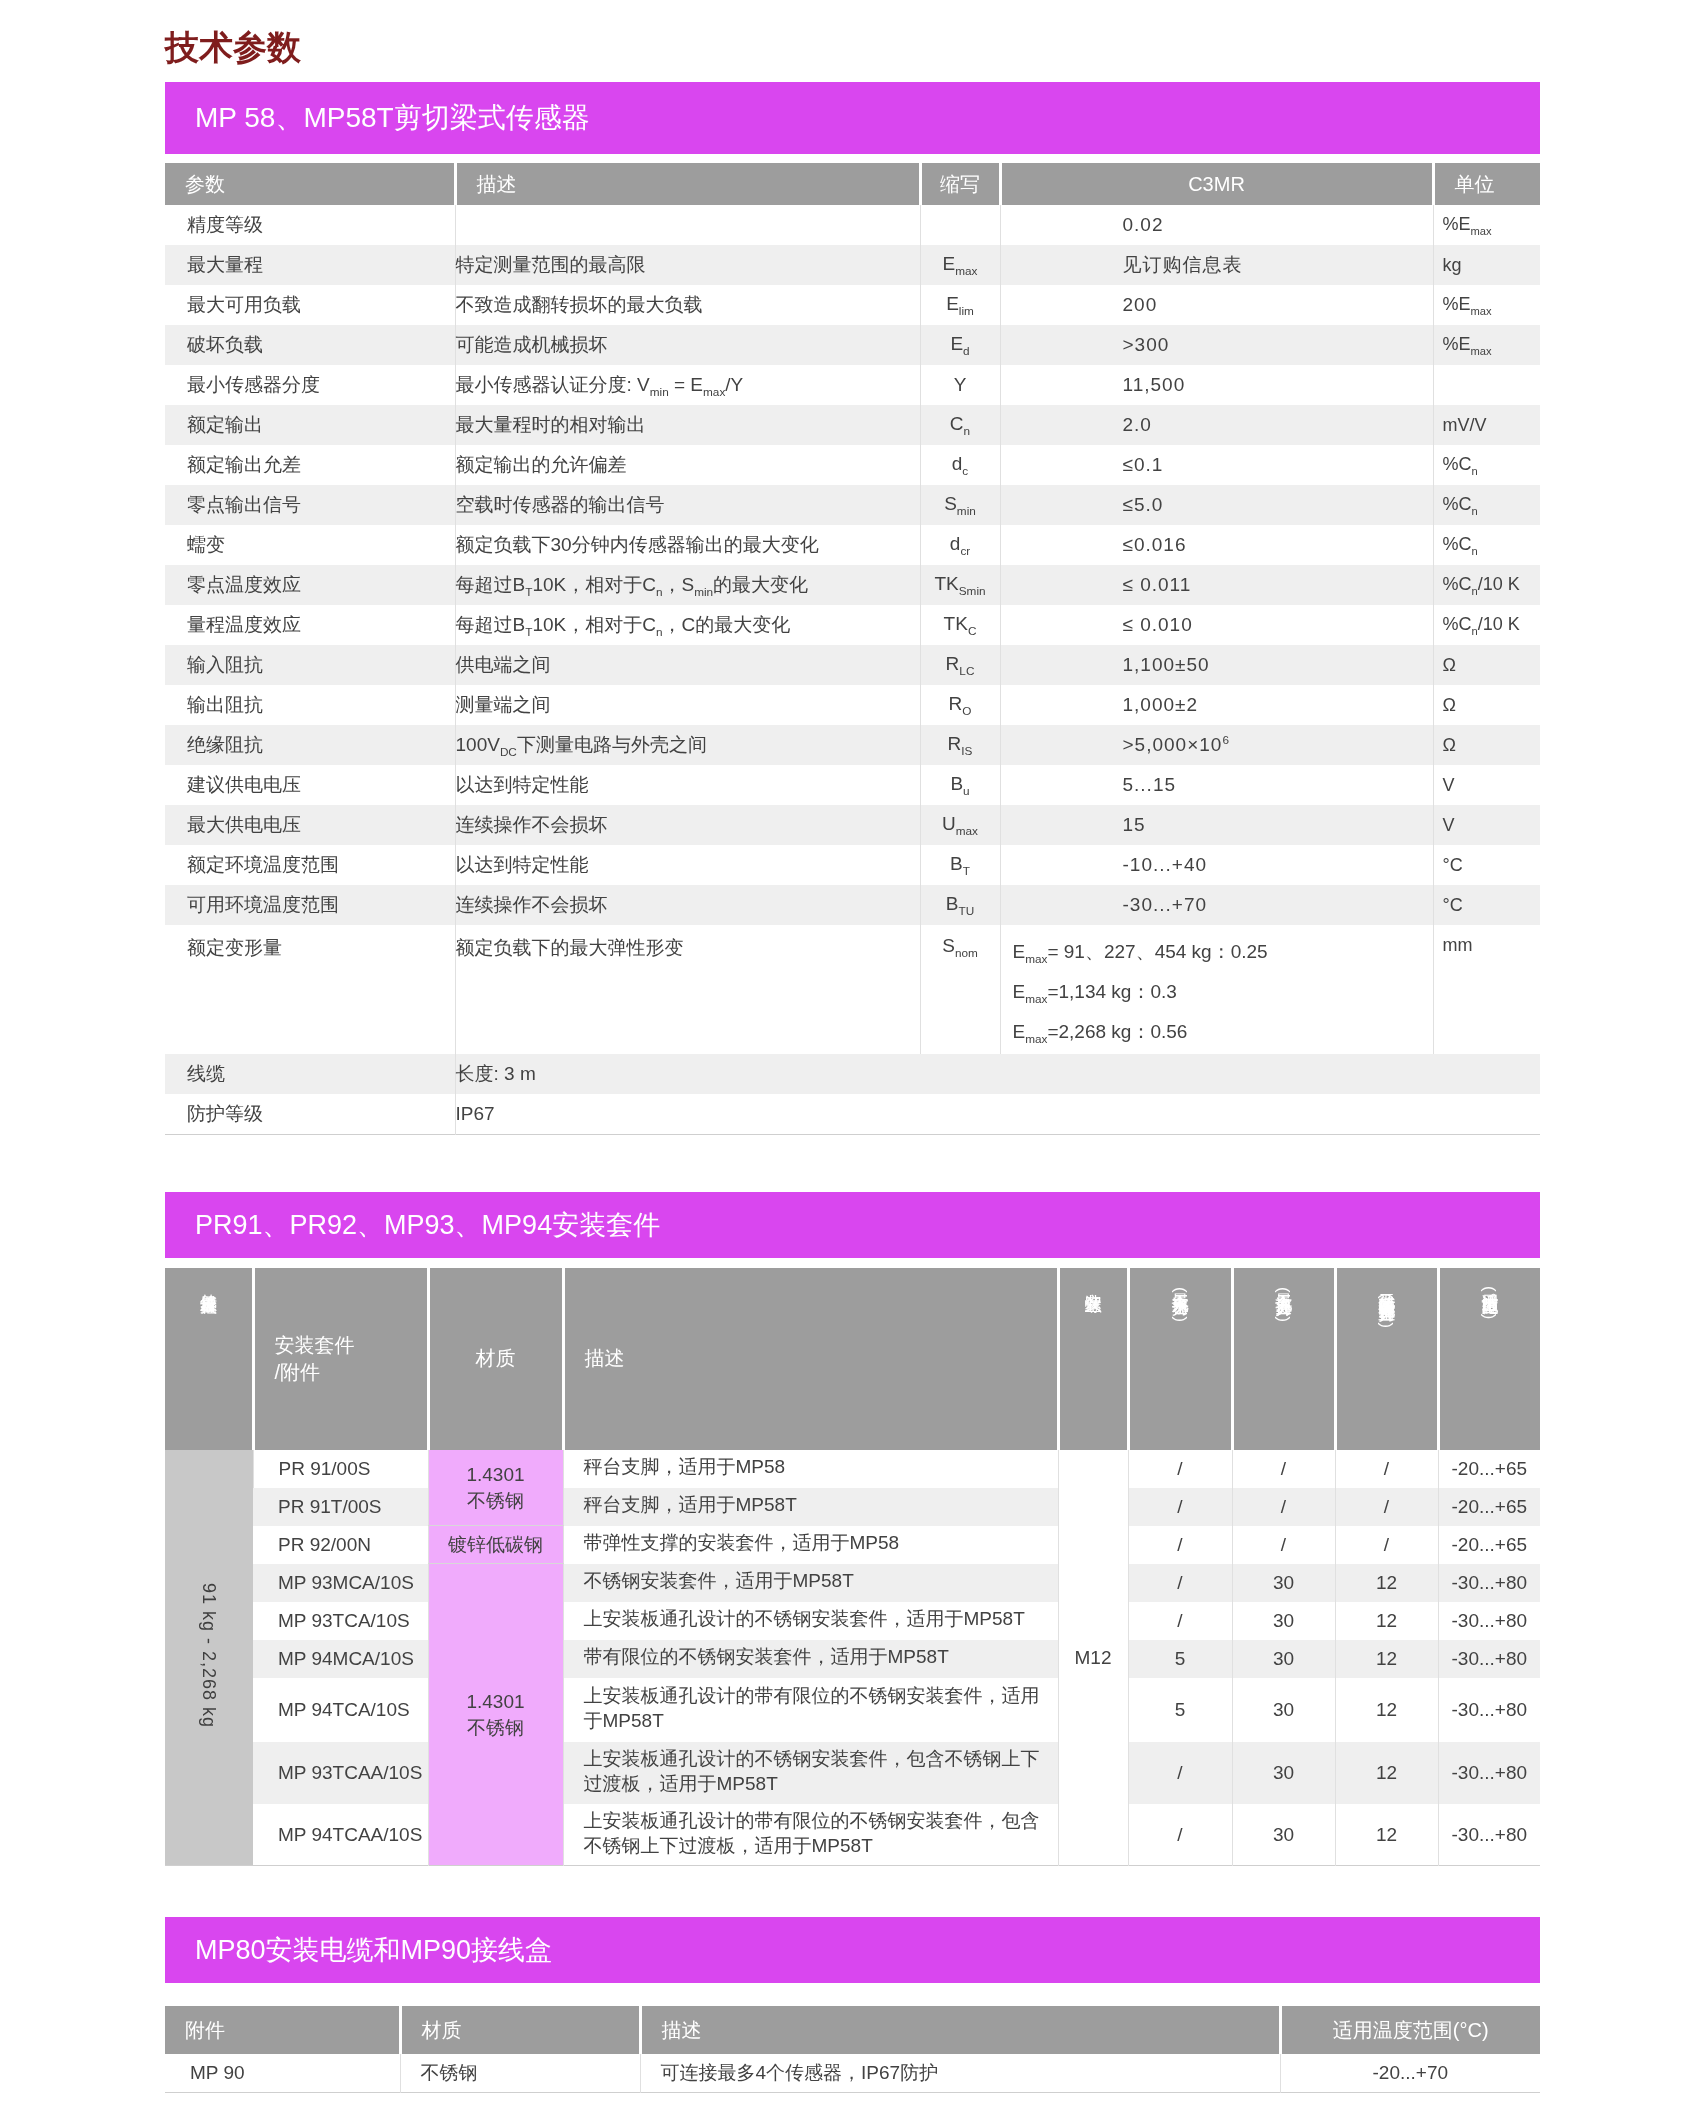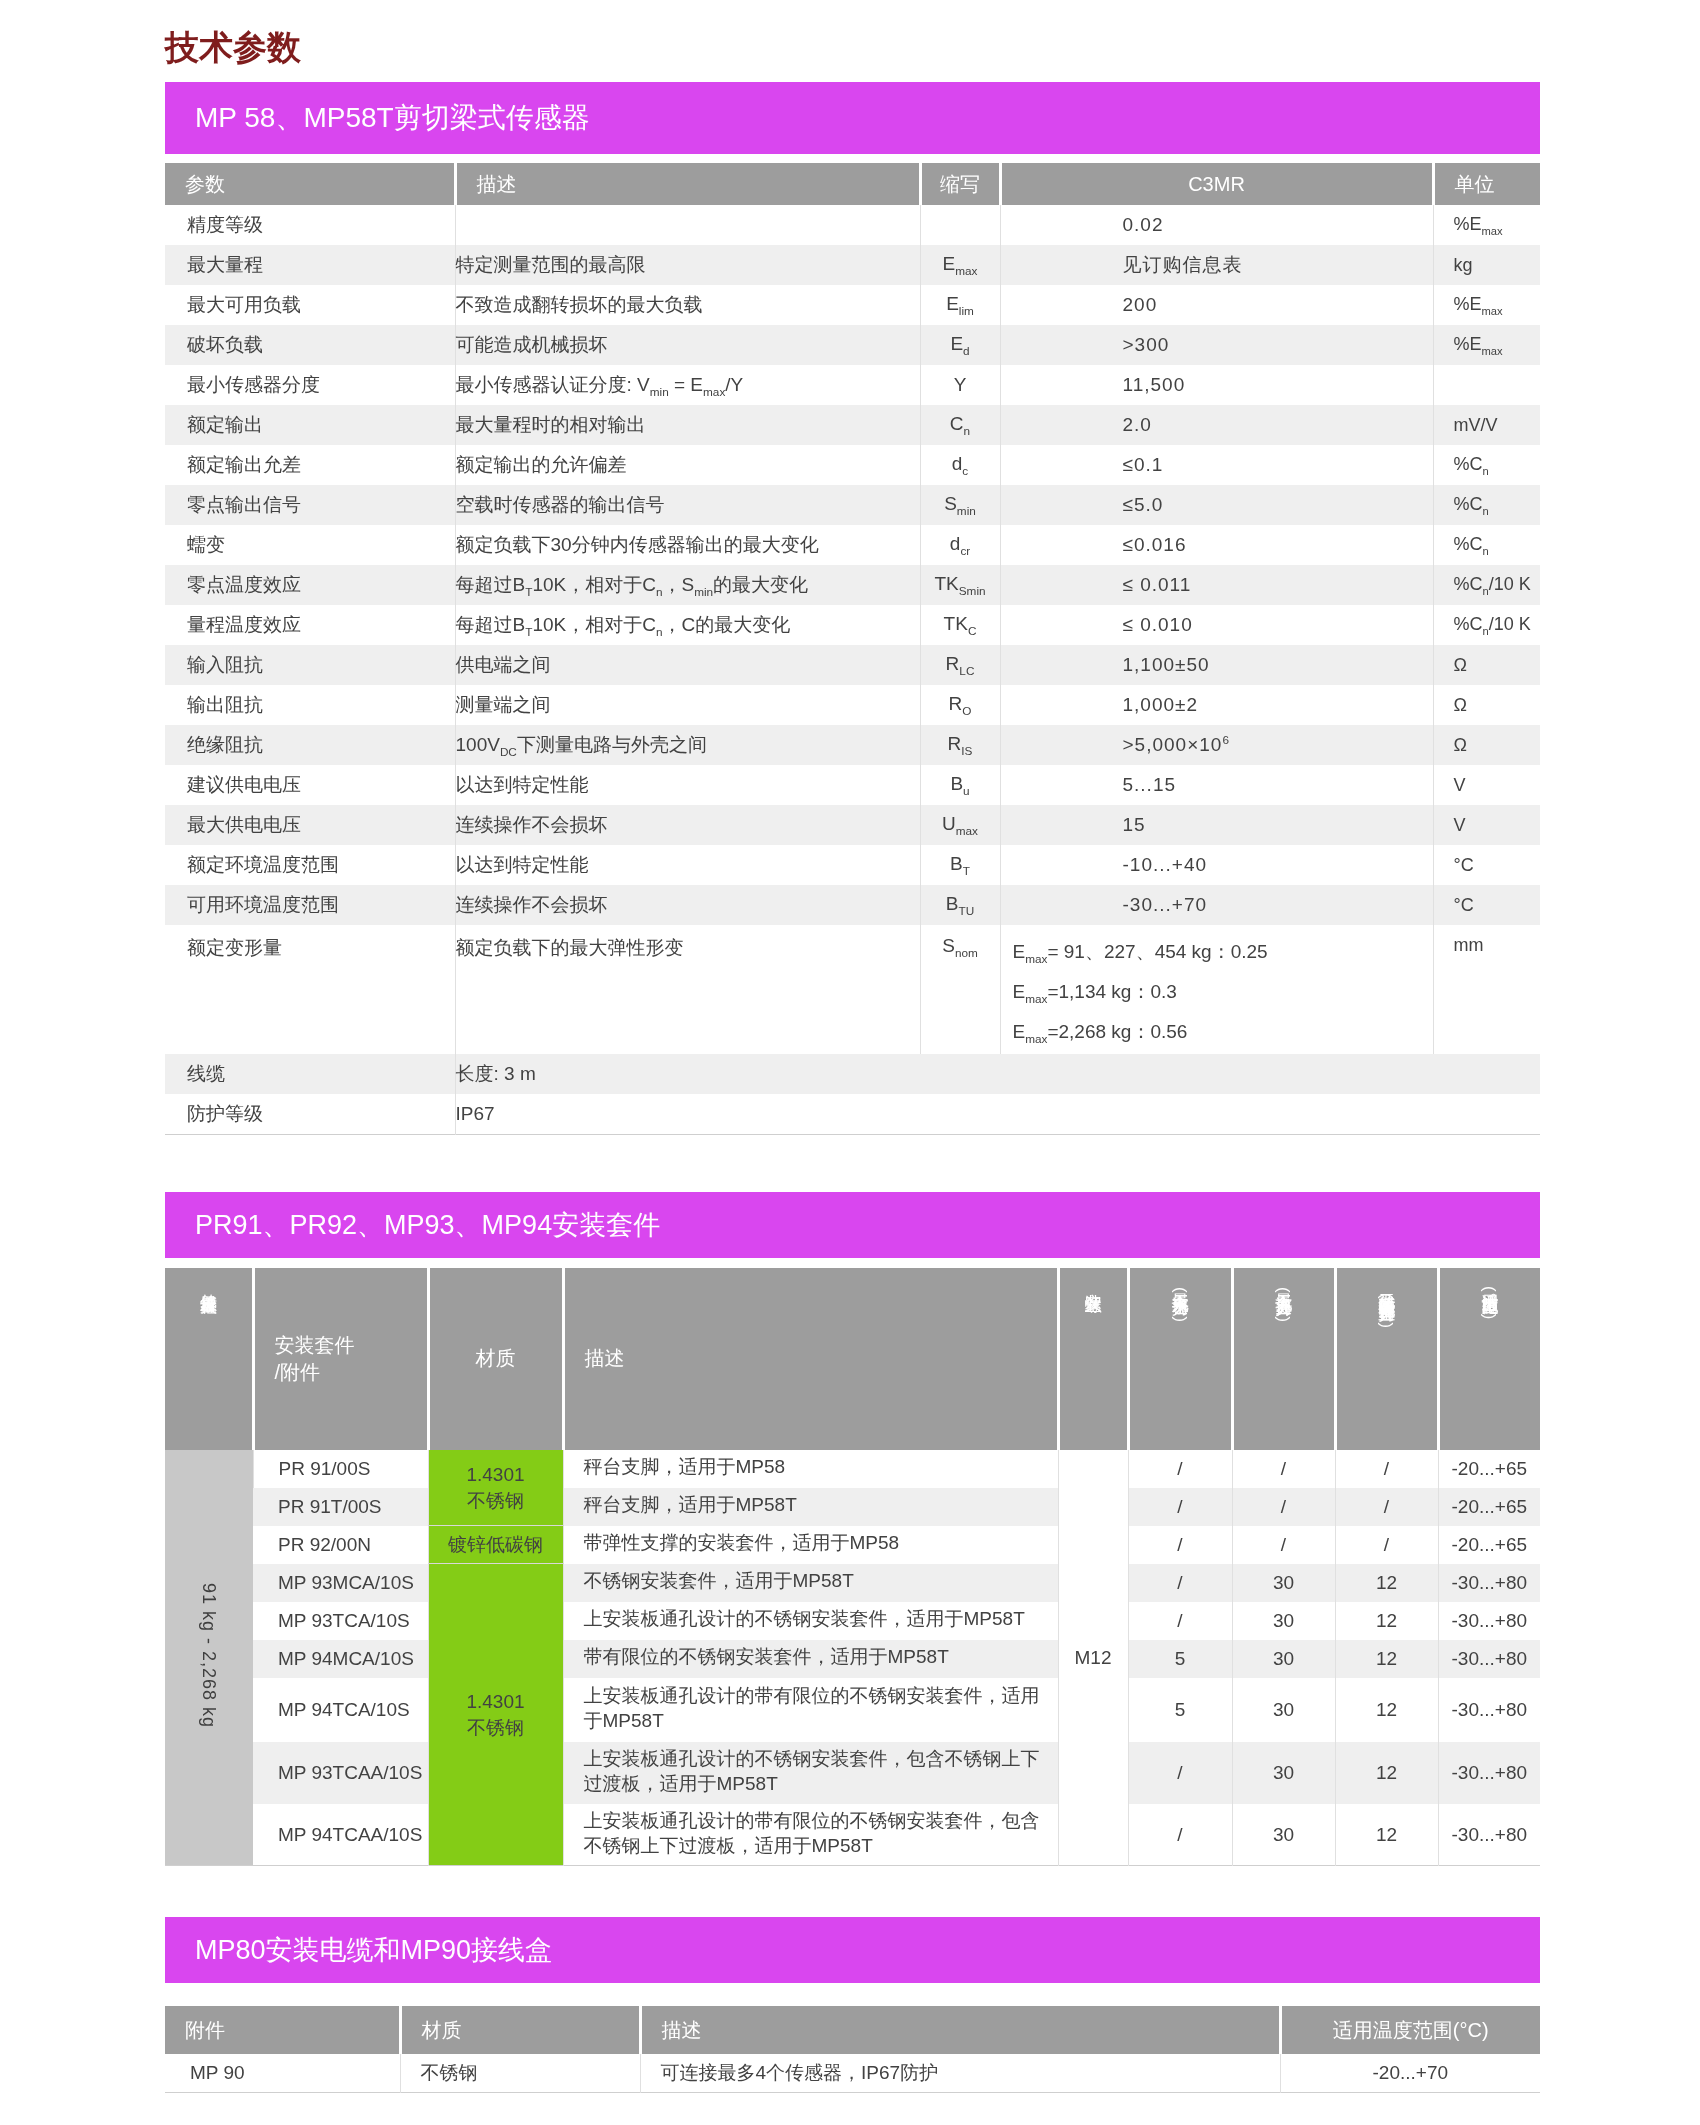--- a/index.html
+++ b/index.html
@@ -23,41 +23,41 @@
   
   .t1 th { height:42px; }
   .t1 td { height:40px; }
   .t1 tbody tr:nth-child(even) td { background:#efefef; }
   .t1 .param { padding-left:22px; }
   .t1 .desc  { }
   .t1 .abbr  { text-align:center; padding-left:0; }
   .t1 th.abbr-h { text-align:center; padding-left:0; }
   .t1 th.val-h  { text-align:center; padding-left:0; }
   .t1 .val   { text-align:left; padding-left:122px; letter-spacing:1px; }
-  .t1 .unit  { padding-left:20px; font-size:18px; }
+  .t1 .unit  { padding-left:9px; font-size:18px; }
   .t1 tr.snom td { height:110px; vertical-align:top; padding-top:10px; }
   .t1 tr.snom .val { padding-left:12px; letter-spacing:0; }
   .t1 tr.snom .val div { line-height:33px; }
   sub { font-size:62%; }
   sup { font-size:62%; }
 
   
   .t2 { margin-top:10px; }
   .t2 th { vertical-align:middle; }
   .t2 th.v-head { height:182px; vertical-align:top; padding:12px 0 0 0; text-align:center; }
   .vtext { writing-mode:vertical-rl; display:inline-block; height:140px; font-size:17px;
            line-height:1.25; letter-spacing:1px; text-align:left; }
   .t2 td { height:38px; }
   .t2 tbody tr:nth-child(even) td:not(.keep) { background:#efefef; }
   .t2 .kit  { padding-left:25px; }
   .t2 .desc { padding:2px 14px 6px 20px; line-height:25px;margin-left:40px; }
   .t2 .num  { text-align:center; }
   .t2 .range-cell { background:#c8c8c8; text-align:center; }
   .vtext-range { writing-mode:vertical-rl; display:inline-block; font-size:18px; letter-spacing:1px; color:#3f3f3f; }
-  .t2 .mat { text-align:center; background:#84cc16; line-height:26px; }
+  .t2 .mat { text-align:center; background:#f0abfc; line-height:26px; }
   .t2 .mat-a, .t2 .mat-b { border-bottom:1px solid #d8d8d8; }
   .t2 .screw-cell { text-align:center; background:#ffffff; }
   .t2 tr.h64 td { height:64px; }
   .t2 tr.h62 td { height:62px; }
   .kit-h2 { line-height:26px; }
 
   
   .t3 { margin-top:23px; }
   .t3 th { height:48px; }
   .t3 td { height:38px; }

